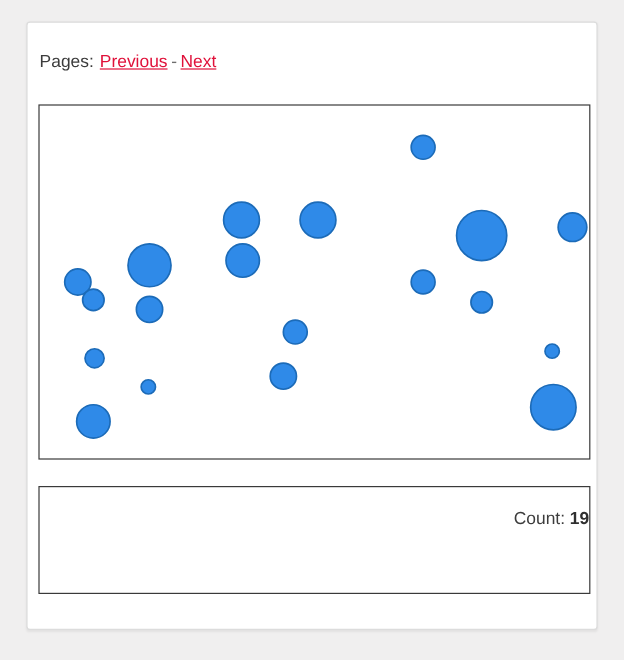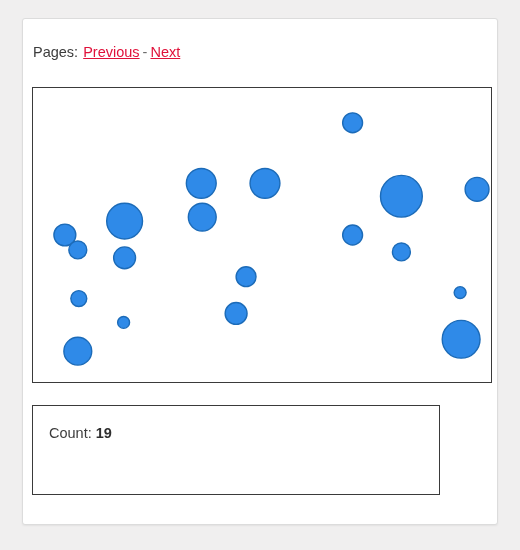--- a/index.html
+++ b/index.html
@@ -19,20 +19,21 @@
     position: absolute;
     left: 22px;
     top: 18px;
     width: 476px;
     height: 507px;
     background: #ffffff;
     border: 1px solid #dcdcdc;
     border-radius: 3px;
     box-sizing: border-box;
     box-shadow: 0 1px 2px rgba(0,0,0,0.06);
+    text-align: right;
   }
 
   
   #pager {
     position: absolute;
     left: 10px;
     top: 24px;
     font-size: 14.5px;
     color: #3c3c3c;
     white-space: nowrap;
@@ -73,21 +74,21 @@
     fill: #2f8ae8;
     stroke: #1c6bb8;
     stroke-width: 1.4;
   }
 
   
   #stats-box {
     position: absolute;
     left: 9px;
     top: 386px;
-    width: 408px;
+    width: 460px;
     height: 90px;
     border: 1px solid #3a3a3a;
     box-sizing: border-box;
     background: #ffffff;
     padding: 18px 0 0 16px;
   }
   .stat-row {
     font-size: 14.5px;
     color: #3c3c3c;
     line-height: 19px;

